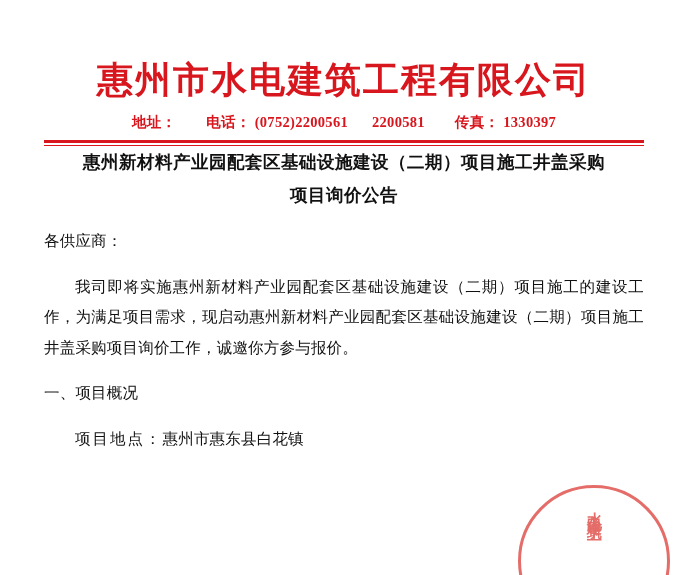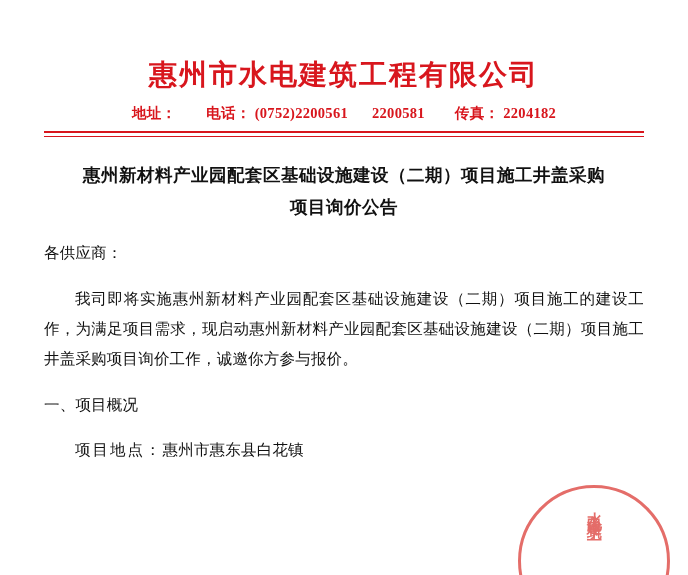--- a/index.html
+++ b/index.html
@@ -26,21 +26,21 @@
 
   
   .letterhead {
     padding-top: 58px;
     text-align: center;
   }
   .company-name {
     color: #d8161d;
     font-family: "DejaVu Serif", "Liberation Serif", serif;
     font-weight: bold;
-    font-size: 28px;
+    font-size: 36px;
     letter-spacing: 2px;
     line-height: 1.2;
     white-space: nowrap;
   }
   .contact-row {
     margin-top: 12px;
     color: #d8161d;
     font-size: 14.5px;
     font-weight: bold;
     display: flex;
@@ -59,37 +59,35 @@
     background: #d8161d;
   }
   .rule-thin {
     margin-top: 2.5px;
     height: 1px;
     background: #d8161d;
   }
 
   
   .doc-title {
-    margin-top: 22px;
     text-align: center;
     font-size: 17.5px;
     font-weight: bold;
     line-height: 1.85;
     letter-spacing: 0.5px;
   }
   .doc-title .line2 { display: block; }
 
   
   .body-text {
     margin-top: 14px;
     font-size: 15.5px;
     line-height: 1.95;
     text-align: justify;
     letter-spacing: 0.2px;
-    font-family: Liberation Mono, monospace;
   }
   .p-noindent { text-indent: 0; }
   .p-indent { text-indent: 2em; }
   .section-head {
     text-indent: 0;
     font-weight: normal;
   }
   .kv { text-indent: 2em; }
   .kv .label { letter-spacing: 2px; }
 
@@ -128,21 +126,21 @@
 
     <div class="contact-row">
       <span class="seg">地址：</span>
       <span class="gap-lg"></span>
       <span class="seg">电话：</span>
       <span class="seg">(0752)2200561</span>
       <span class="gap-md"></span>
       <span class="seg">2200581</span>
       <span class="gap-lg"></span>
       <span class="seg">传真：</span>
-      <span class="seg">2204182</span>
+      <span class="seg">1330397</span>
     </div>
 
     <div class="rule-thick"></div>
     <div class="rule-thin"></div>
   </div>
 
   <div class="doc-title">
     <span>惠州新材料产业园配套区基础设施建设（二期）项目施工井盖采购</span>
     <span class="line2">项目询价公告</span>
   </div>

